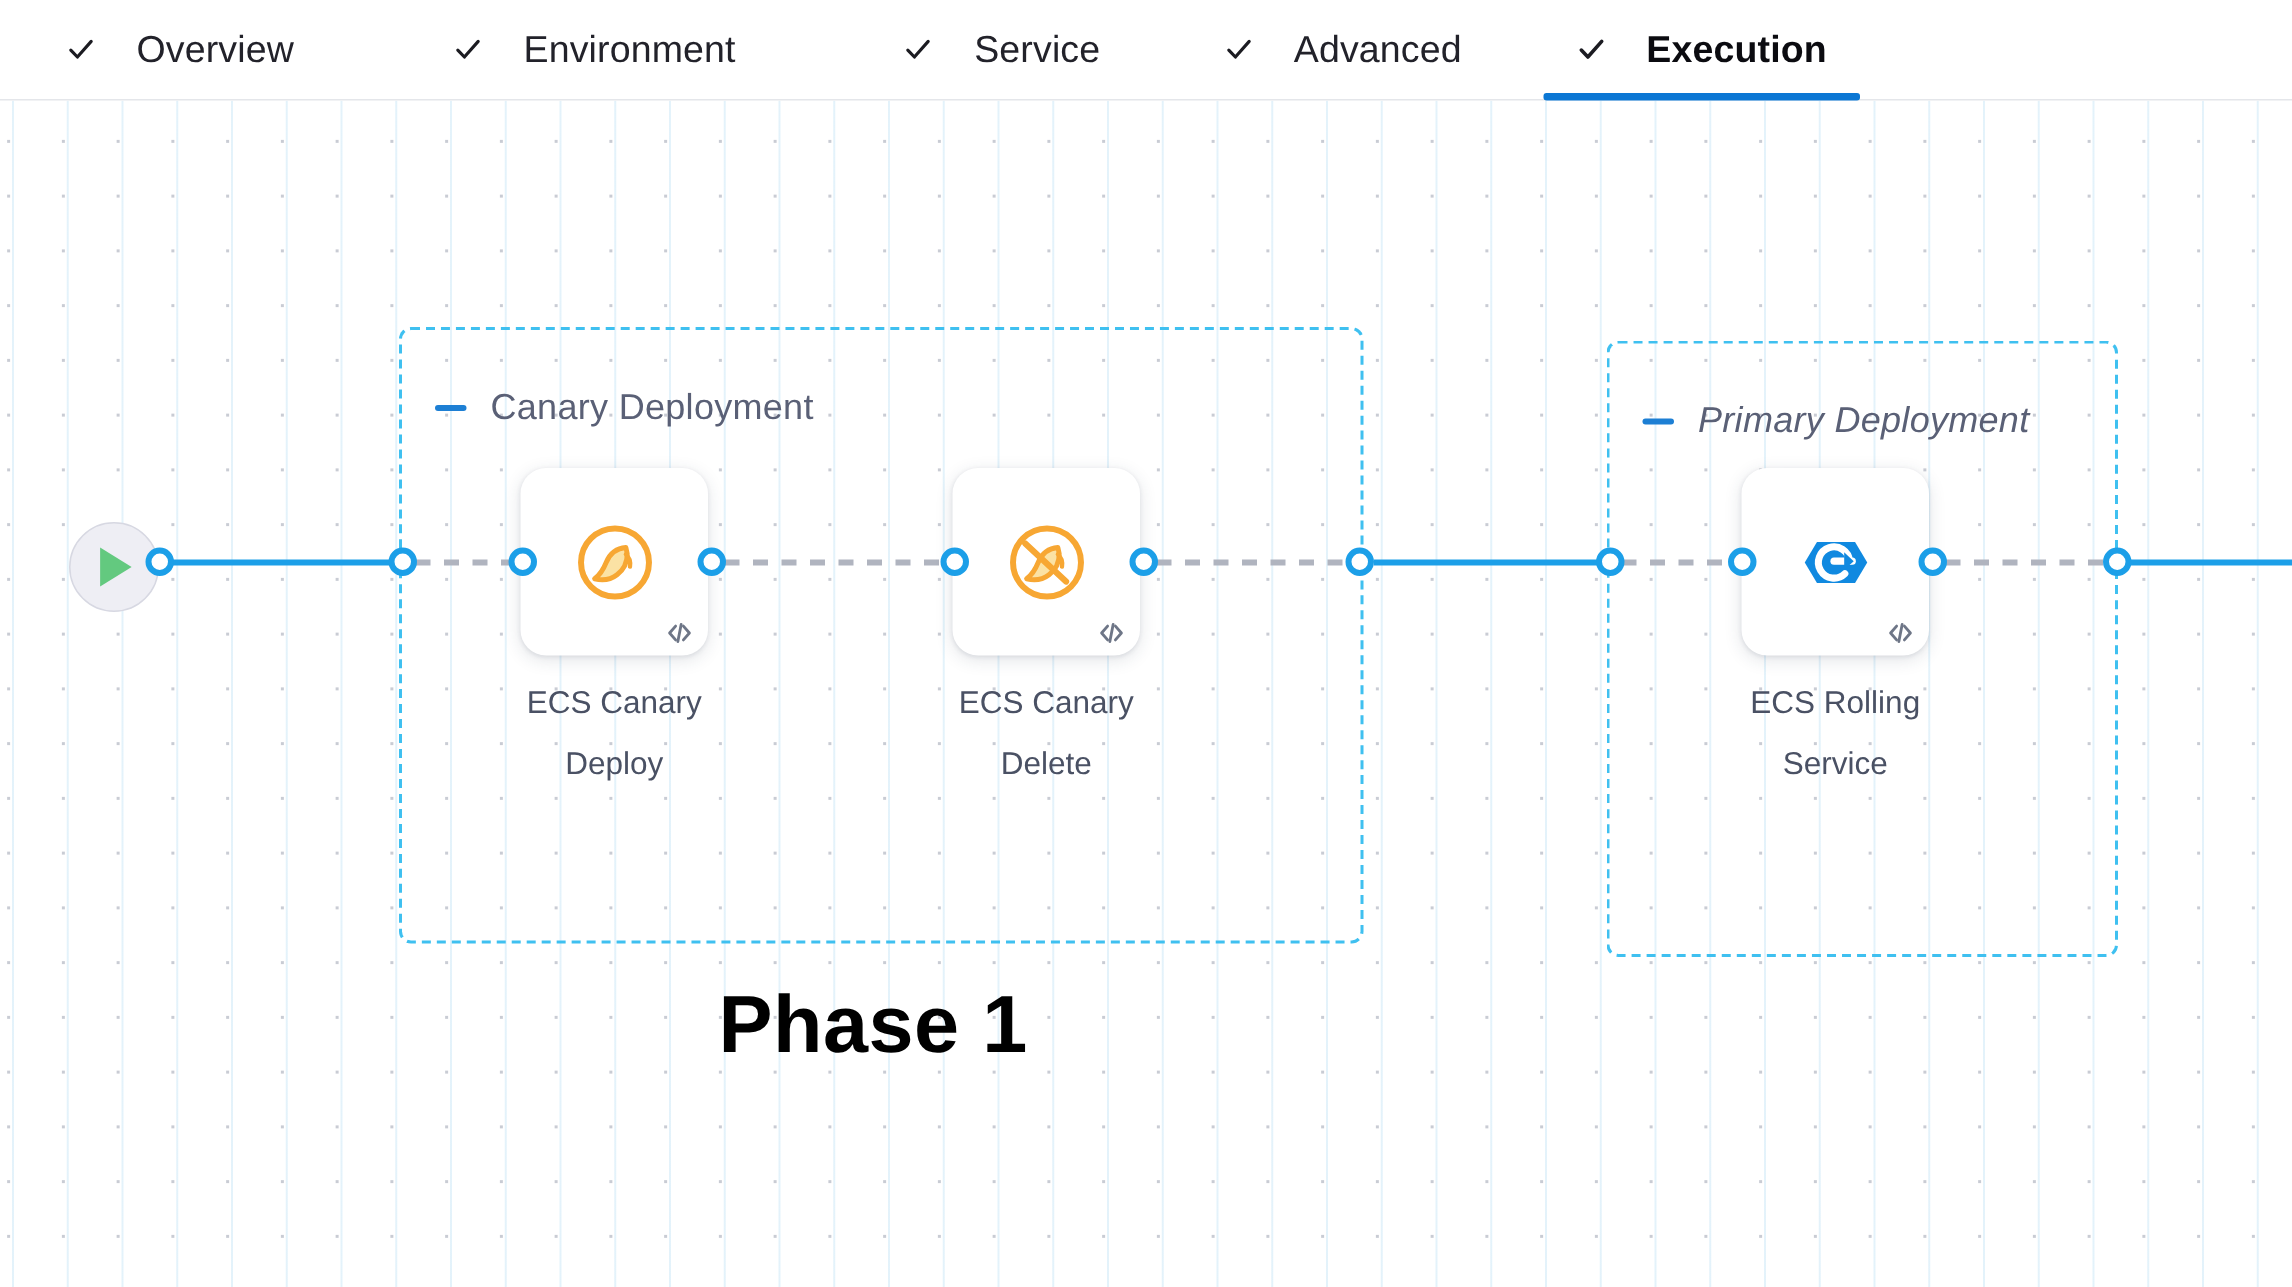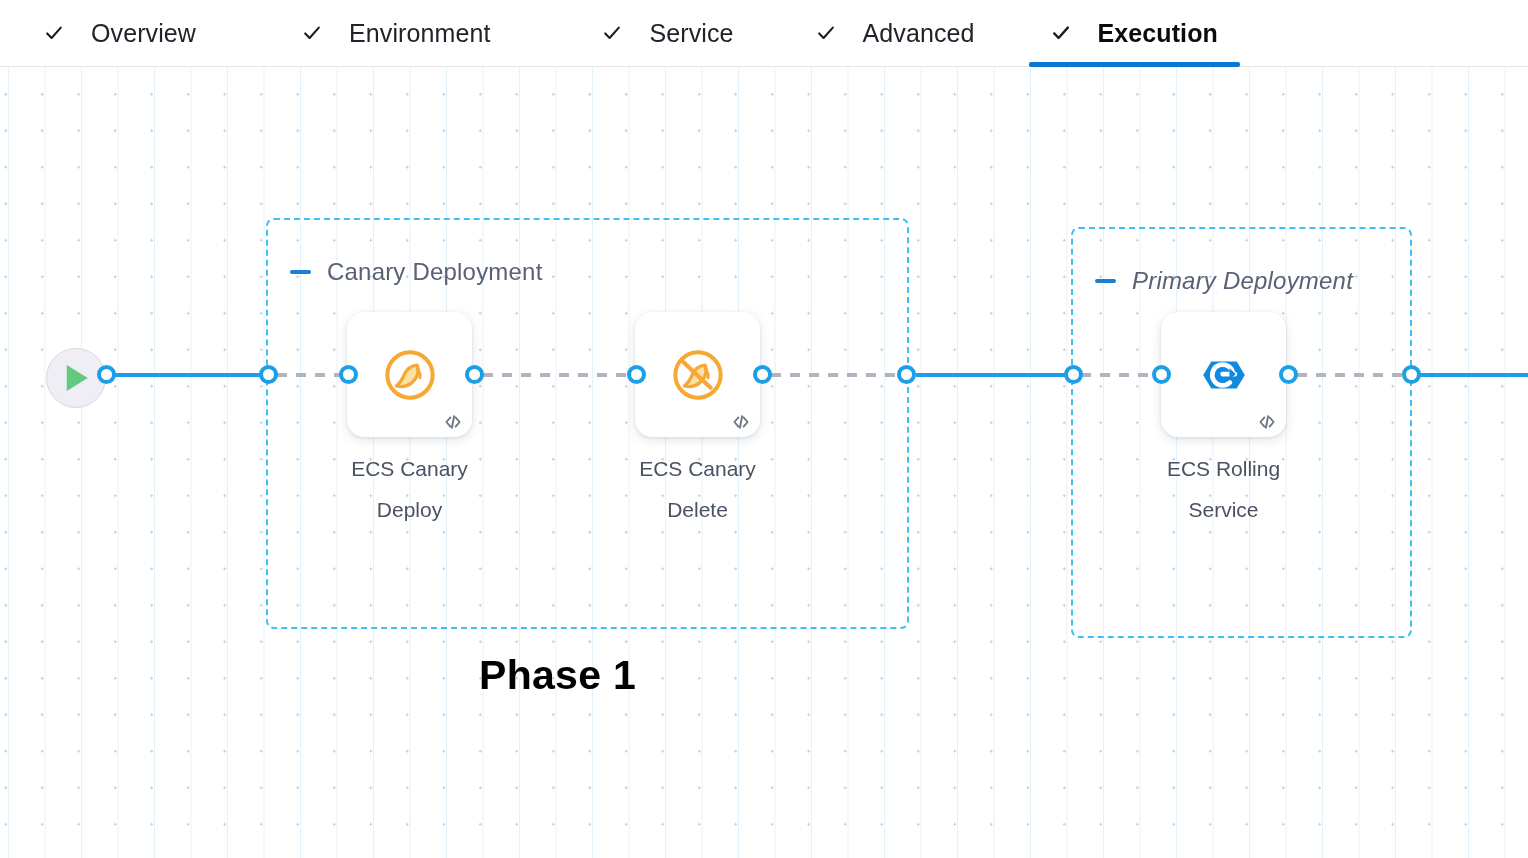--- a/index.html
+++ b/index.html
@@ -220,21 +220,21 @@
     border-radius: 50%;
     background: #ffffff;
     border: 4px solid #1c9fe8;
     z-index: 30;
     cursor: pointer;
   }
 
   
   .phase-annotation {
     position: absolute;
-    font-size: 41px;
+    font-size: 54px;
     font-weight: bold;
     color: #000000;
     letter-spacing: 0.3px;
     white-space: nowrap;
     z-index: 35;
     pointer-events: none;
   }
   #phase-1 { left: 479px; top: 585px; }
   #phase-2 { left: 1155px; top: 585px; }
 </style>

